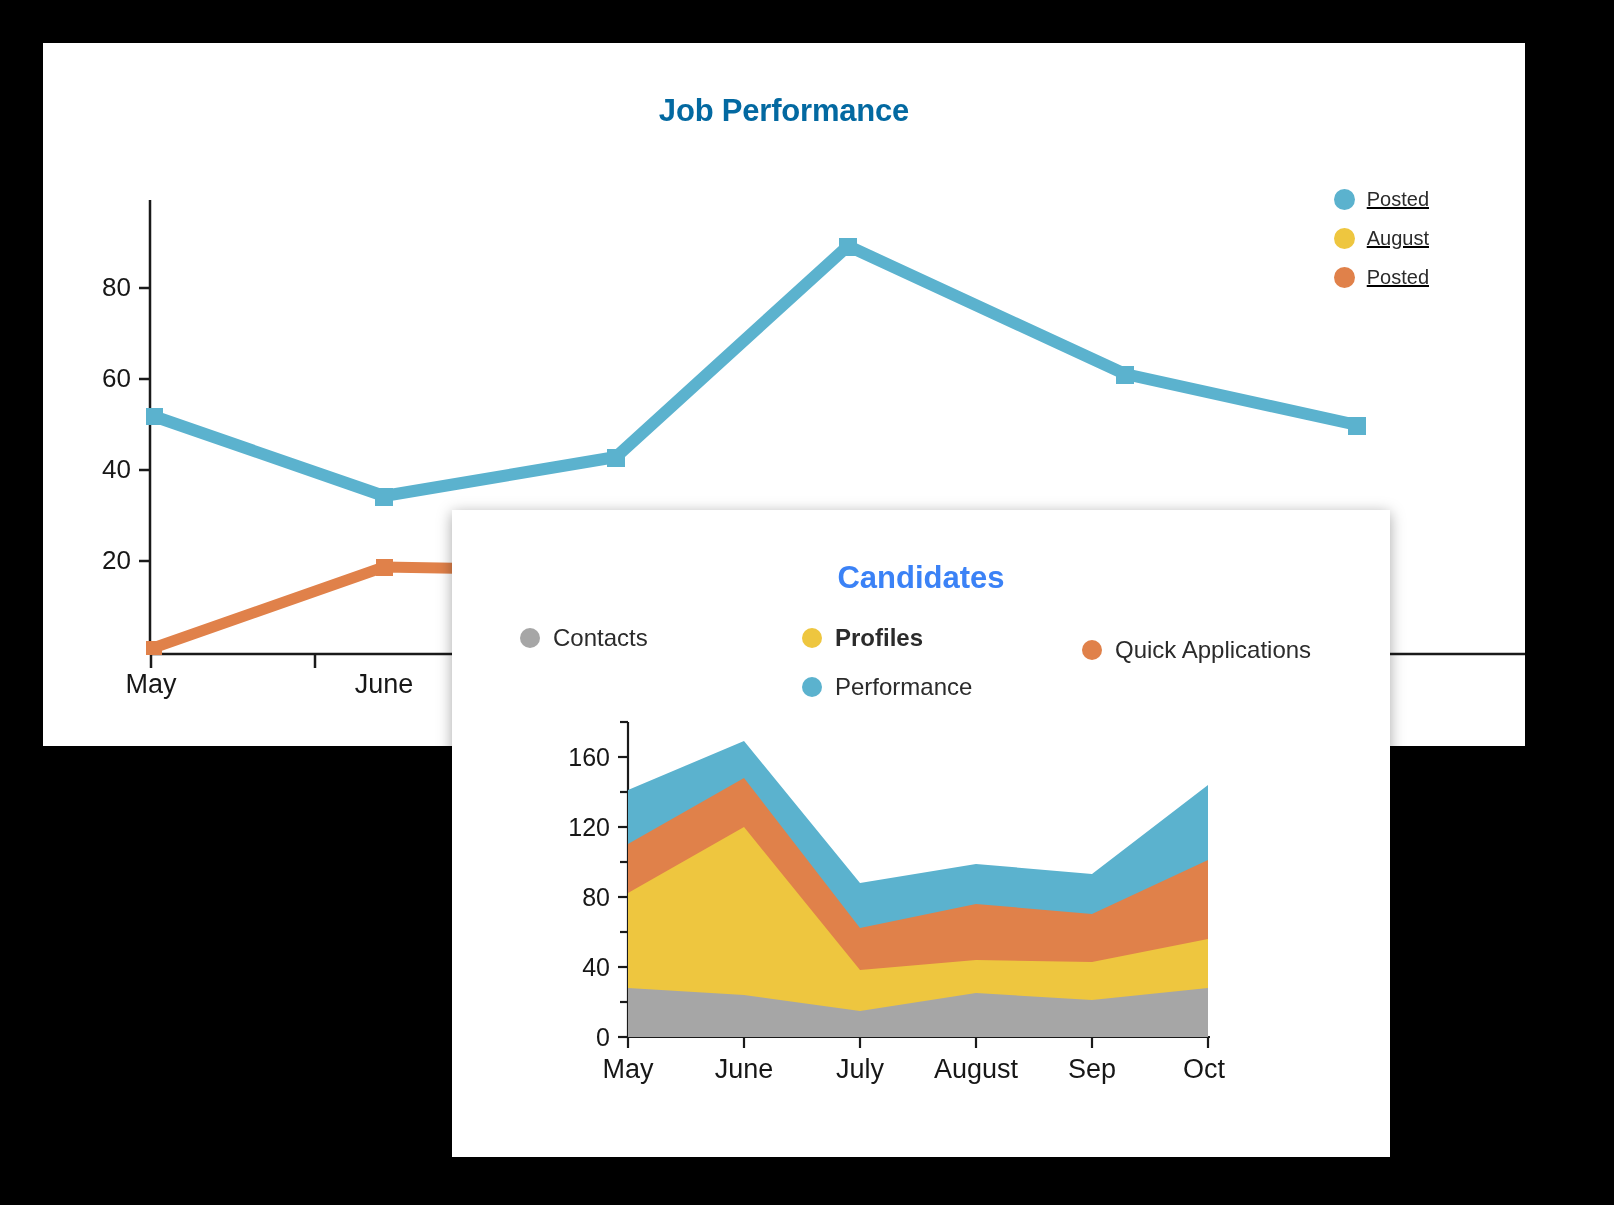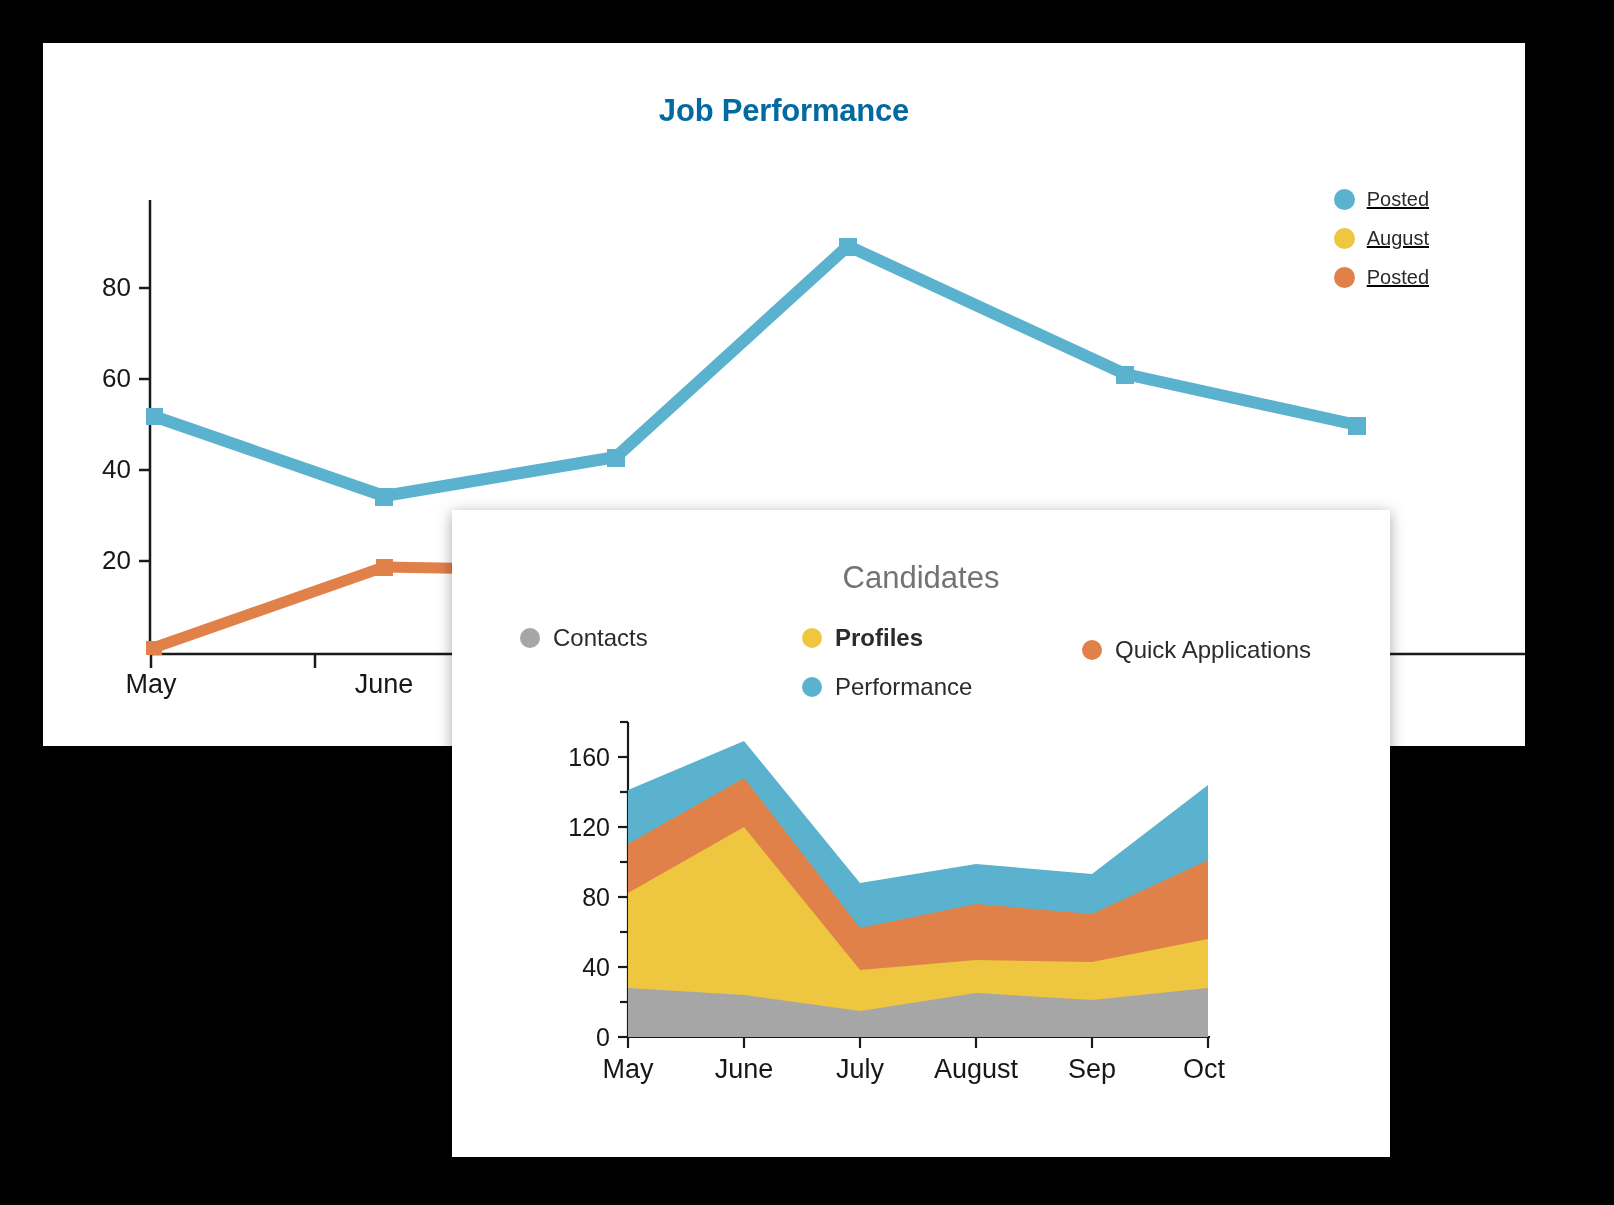--- a/index.html
+++ b/index.html
@@ -57,21 +57,21 @@
 
   
   #card-cand {
     left: 452px; top: 510px;
     width: 938px; height: 647px;
   }
   #cand-title {
     position: absolute;
     left: 0; top: 50px; width: 938px;
     text-align: center;
-    font-size: 31px; font-weight: normal; color: #737373;
+    font-size: 31px; font-weight: bold; color: #3b82f6;
   }
   #cand-legend {
     position: absolute;
     left: 0; top: 102px; width: 938px;
   }
   .cand-legend-row {
     display: flex; align-items: center;
     position: absolute;
   }
   .cand-dot {

